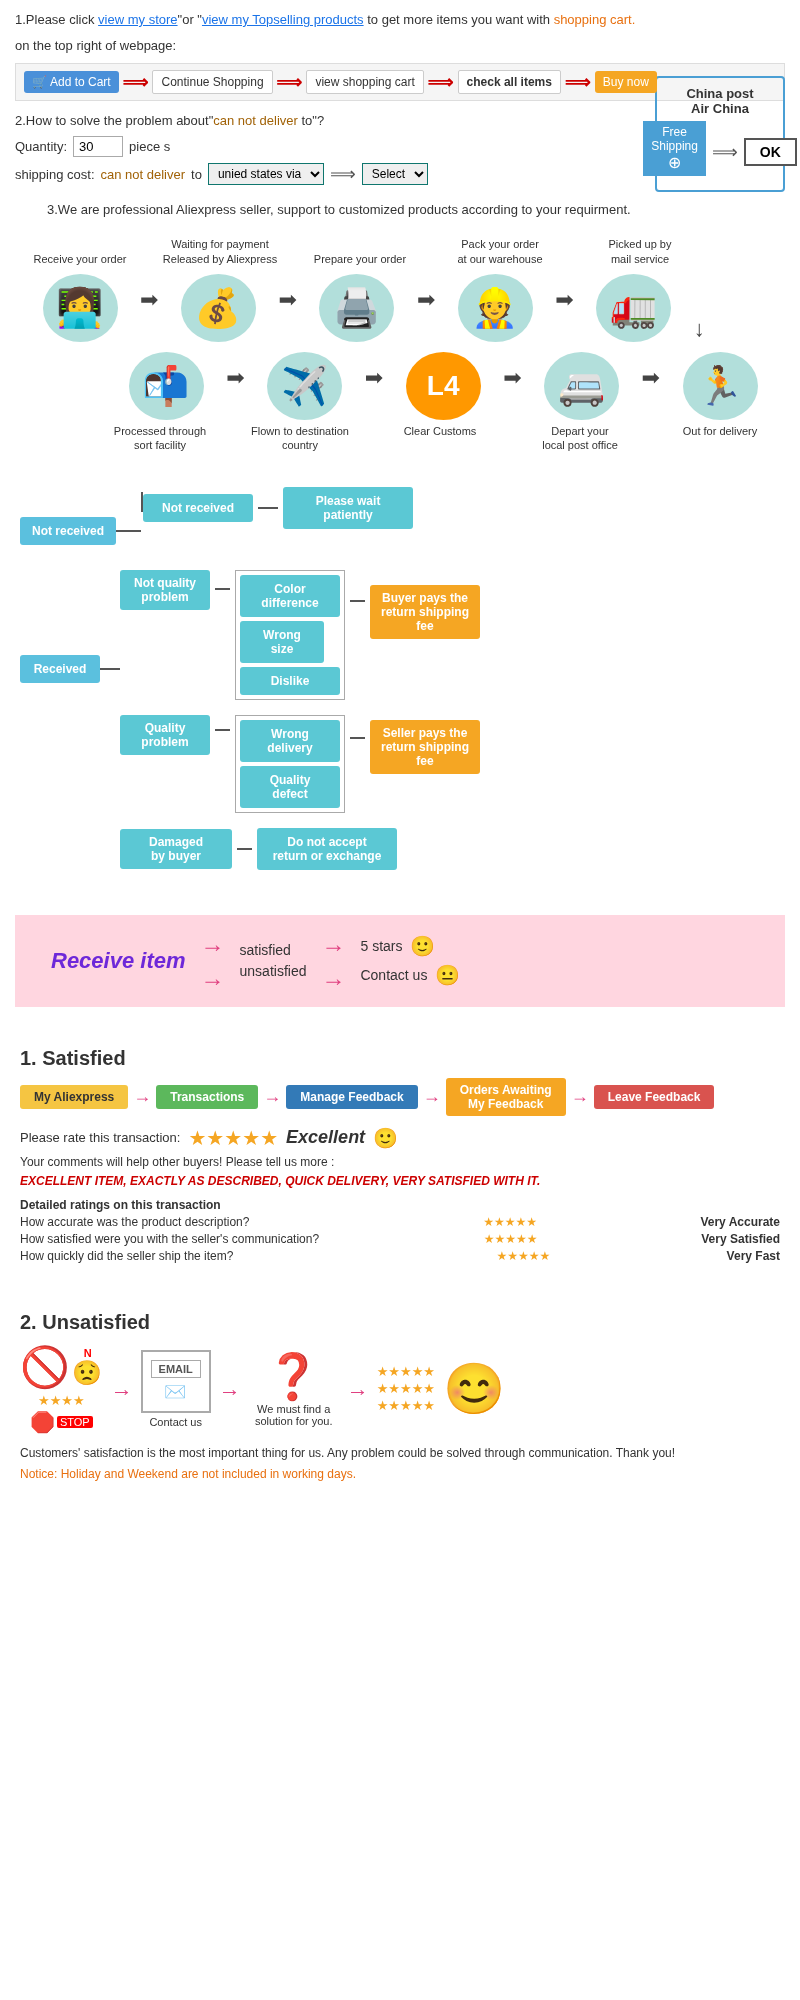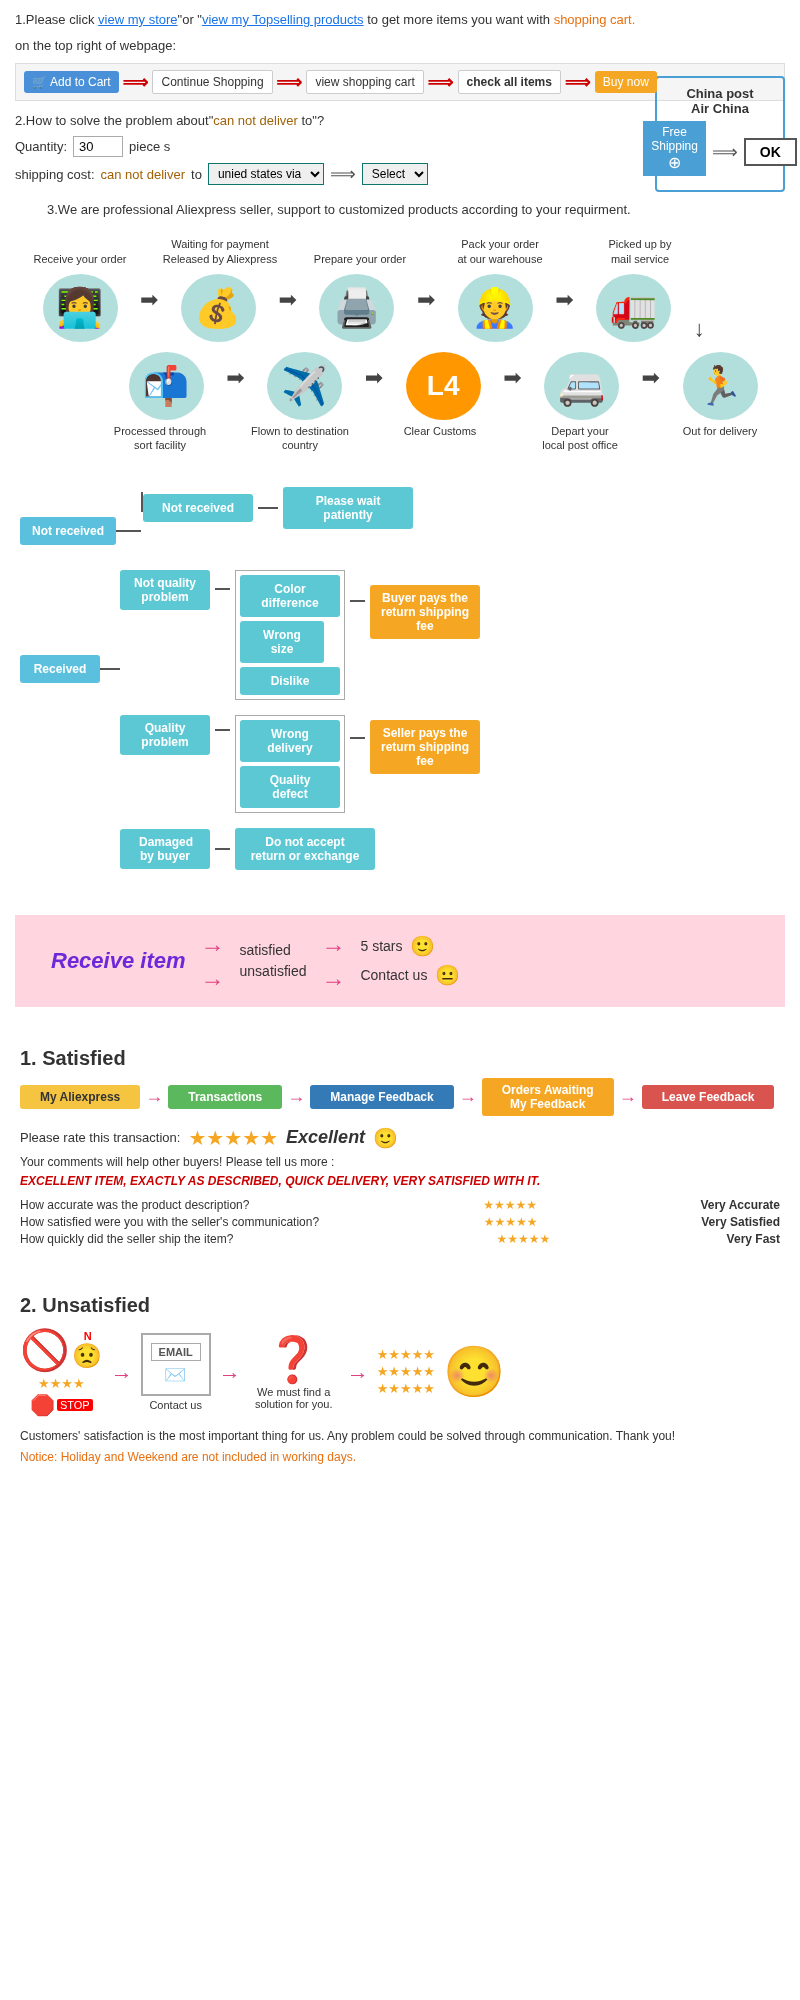--- a/index.html
+++ b/index.html
@@ -134,21 +134,21 @@
     }
 
     .steps-flow {
       display: flex;
       align-items: center;
       gap: 5px;
       margin-bottom: 10px;
       flex-wrap: wrap;
     }
     .step-box {
-      padding: 5px 20px;
+      padding: 5px 14px;
       border-radius: 3px;
       font-size: 12px;
       font-weight: bold;
     }
     .step-yellow { background: #f5c542; color: #333; }
     .step-green { background: #5cb85c; color: white; }
     .step-blue-dark { background: #337ab7; color: white; }
     .step-orange-bright { background: #f5a623; color: white; }
     .step-red-btn { background: #d9534f; color: white; }
     .step-arrow { color: #e04080; font-size: 18px; font-weight: bold; }
@@ -416,21 +416,21 @@
         <div class="et-line" style="width:15px; margin-top:14px;"></div>
         <div style="display:flex; flex-direction:column; gap:4px; border:1px solid #aaa; padding:4px;">
           <div class="et-box et-teal" style="width:100px;">Wrong delivery</div>
           <div class="et-box et-teal" style="width:100px;">Quality defect</div>
         </div>
         <div class="et-line" style="width:15px; margin-top:22px;"></div>
         <div class="et-box" style="background:#f5a623; color:white; width:110px; padding:6px 5px; margin-top:5px;">Seller pays the<br>return shipping fee</div>
       </div>
 
       <div style="display:flex; align-items:center; gap:5px;">
-        <div class="et-box et-teal" style="width:90px; padding:6px 19px;">Damaged<br>by buyer</div>
+        <div class="et-box et-teal" style="width:112px; padding:6px 19px;">Damaged<br>by buyer</div>
         <div class="et-line" style="width:15px;"></div>
         <div class="et-box et-teal" style="width:140px;">Do not accept<br>return or exchange</div>
       </div>
     </div>
   </div>
 </div>
 
 <div class="satisfaction-banner">
   <div class="satisfy-title">Receive item</div>
   <div style="display:flex; flex-direction:column; gap:6px;">
@@ -475,20 +475,21 @@
   <div class="rate-row">
     <span>Please rate this transaction:</span>
     <span class="stars-gold" style="font-size:20px;">★★★★★</span>
     <span class="excellent-text">Excellent</span>
     <span class="emoji">🙂</span>
   </div>
   <p class="comments-note">Your comments will help other buyers! Please tell us more :</p>
   <p class="excellent-review">EXCELLENT ITEM, EXACTLY AS DESCRIBED, QUICK DELIVERY, VERY SATISFIED WITH IT.</p>
 
   <div class="ratings-table">
+    <p>Detailed ratings on this transaction</p>
     <div class="rating-row">
       <span class="rating-label">How accurate was the product description?</span>
       <span class="rating-stars">★★★★★</span>
       <span class="rating-value">Very Accurate</span>
     </div>
     <div class="rating-row">
       <span class="rating-label">How satisfied were you with the seller's communication?</span>
       <span class="rating-stars">★★★★★</span>
       <span class="rating-value">Very Satisfied</span>
     </div>

